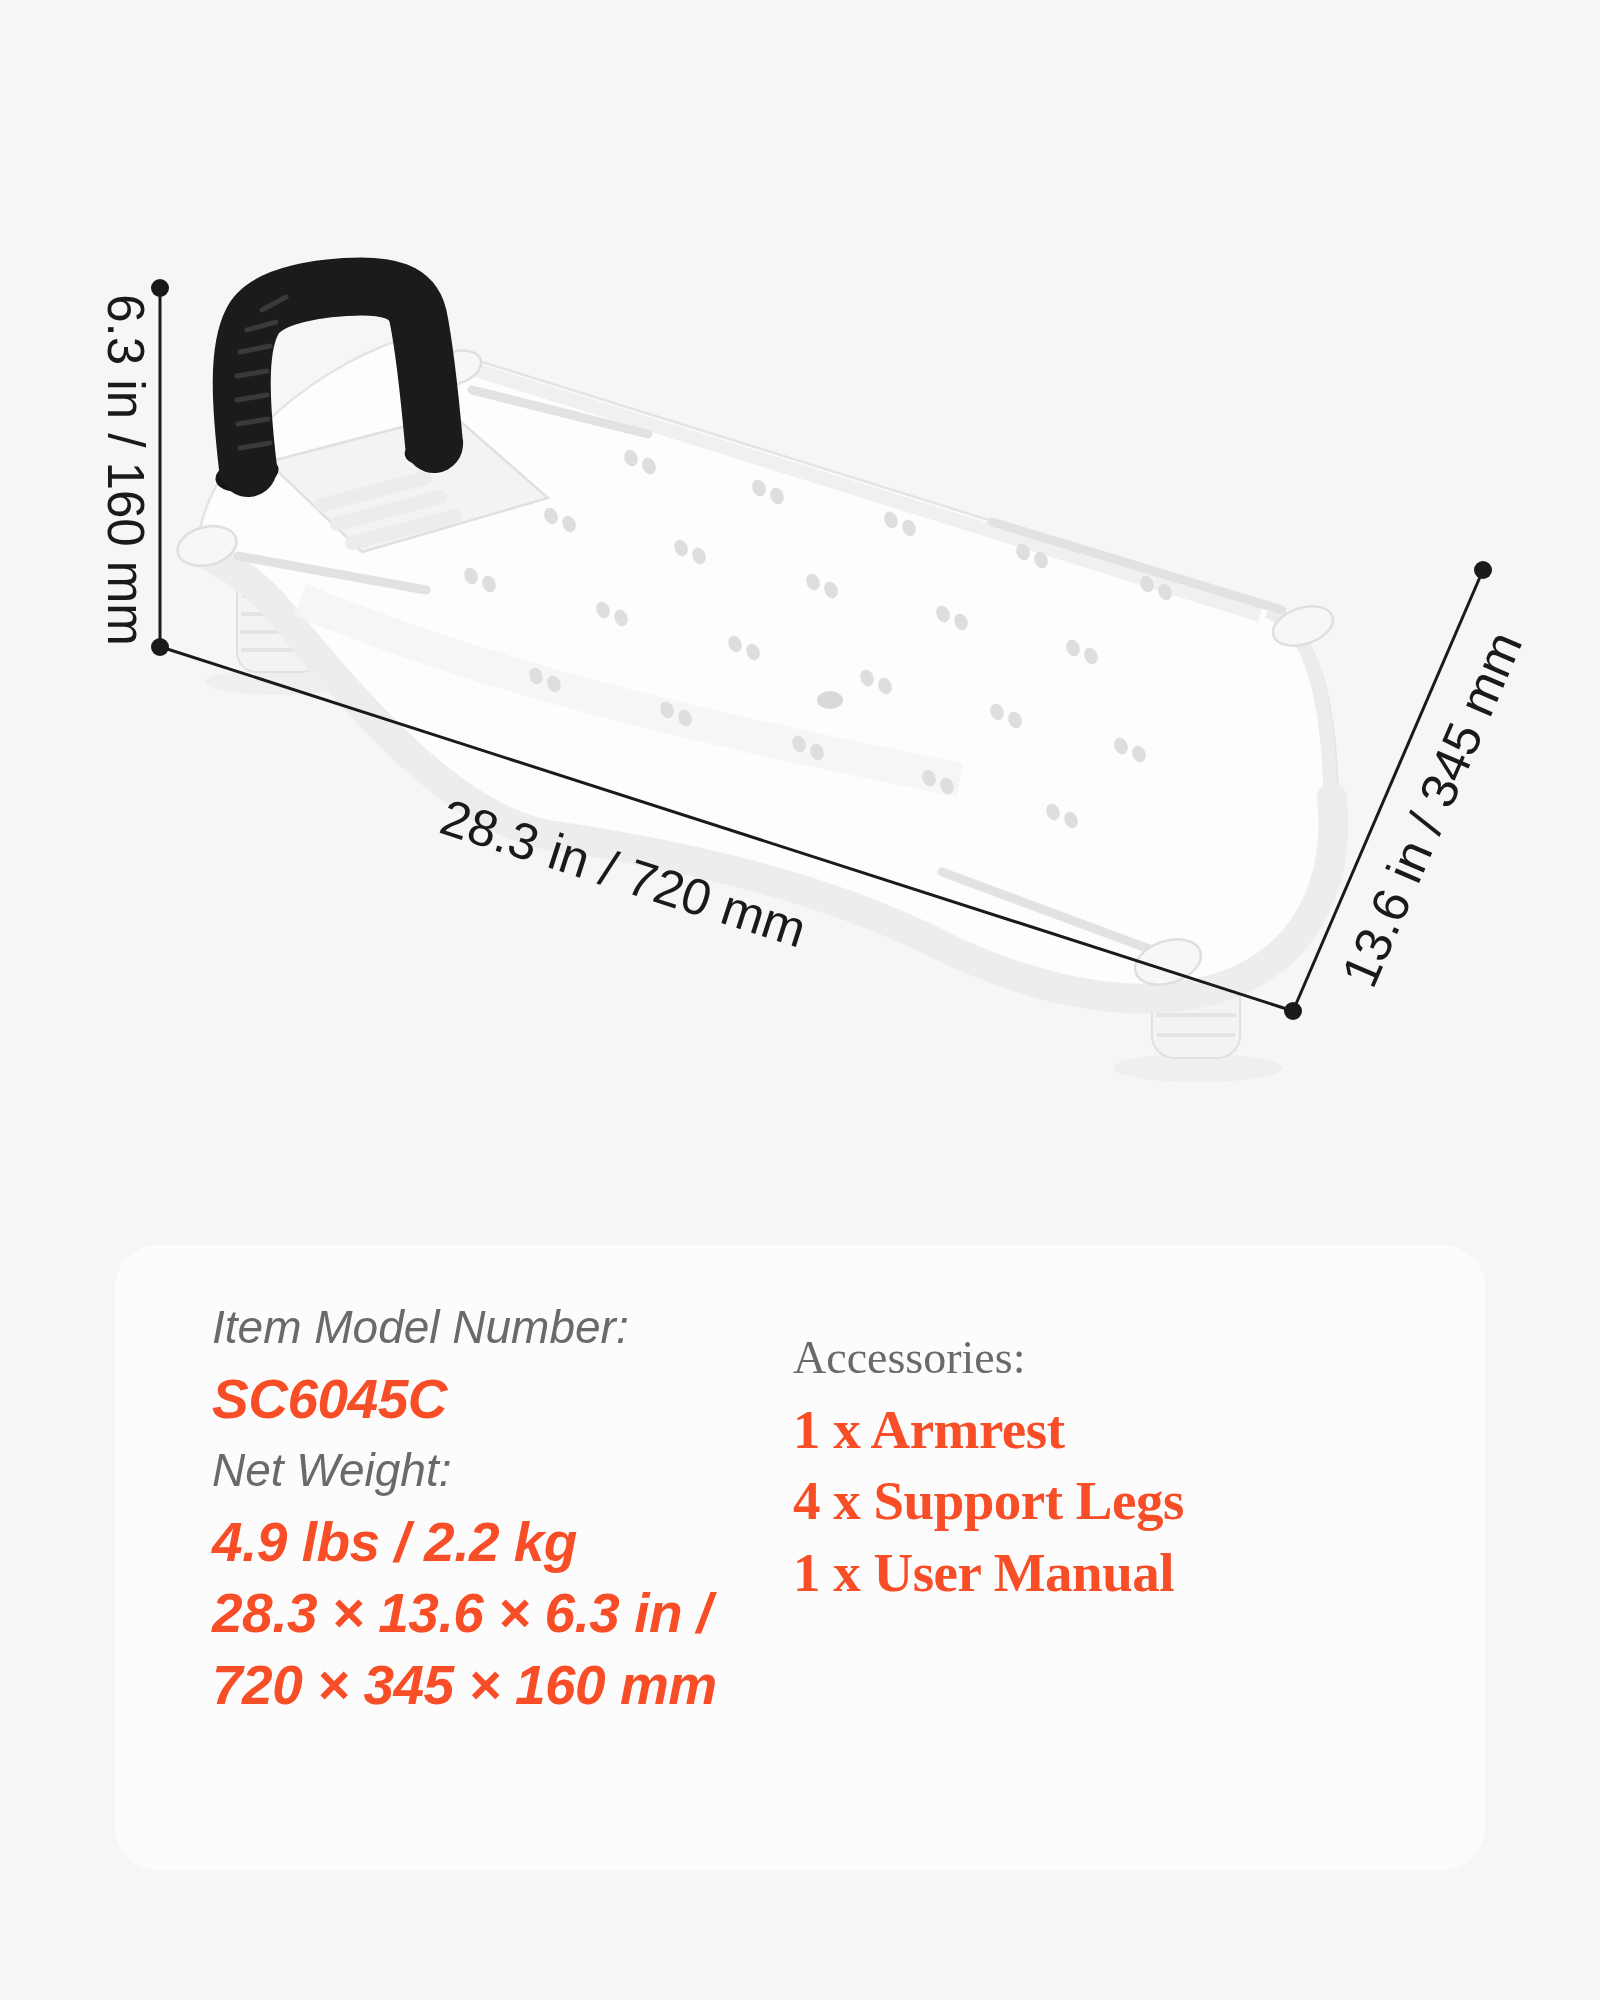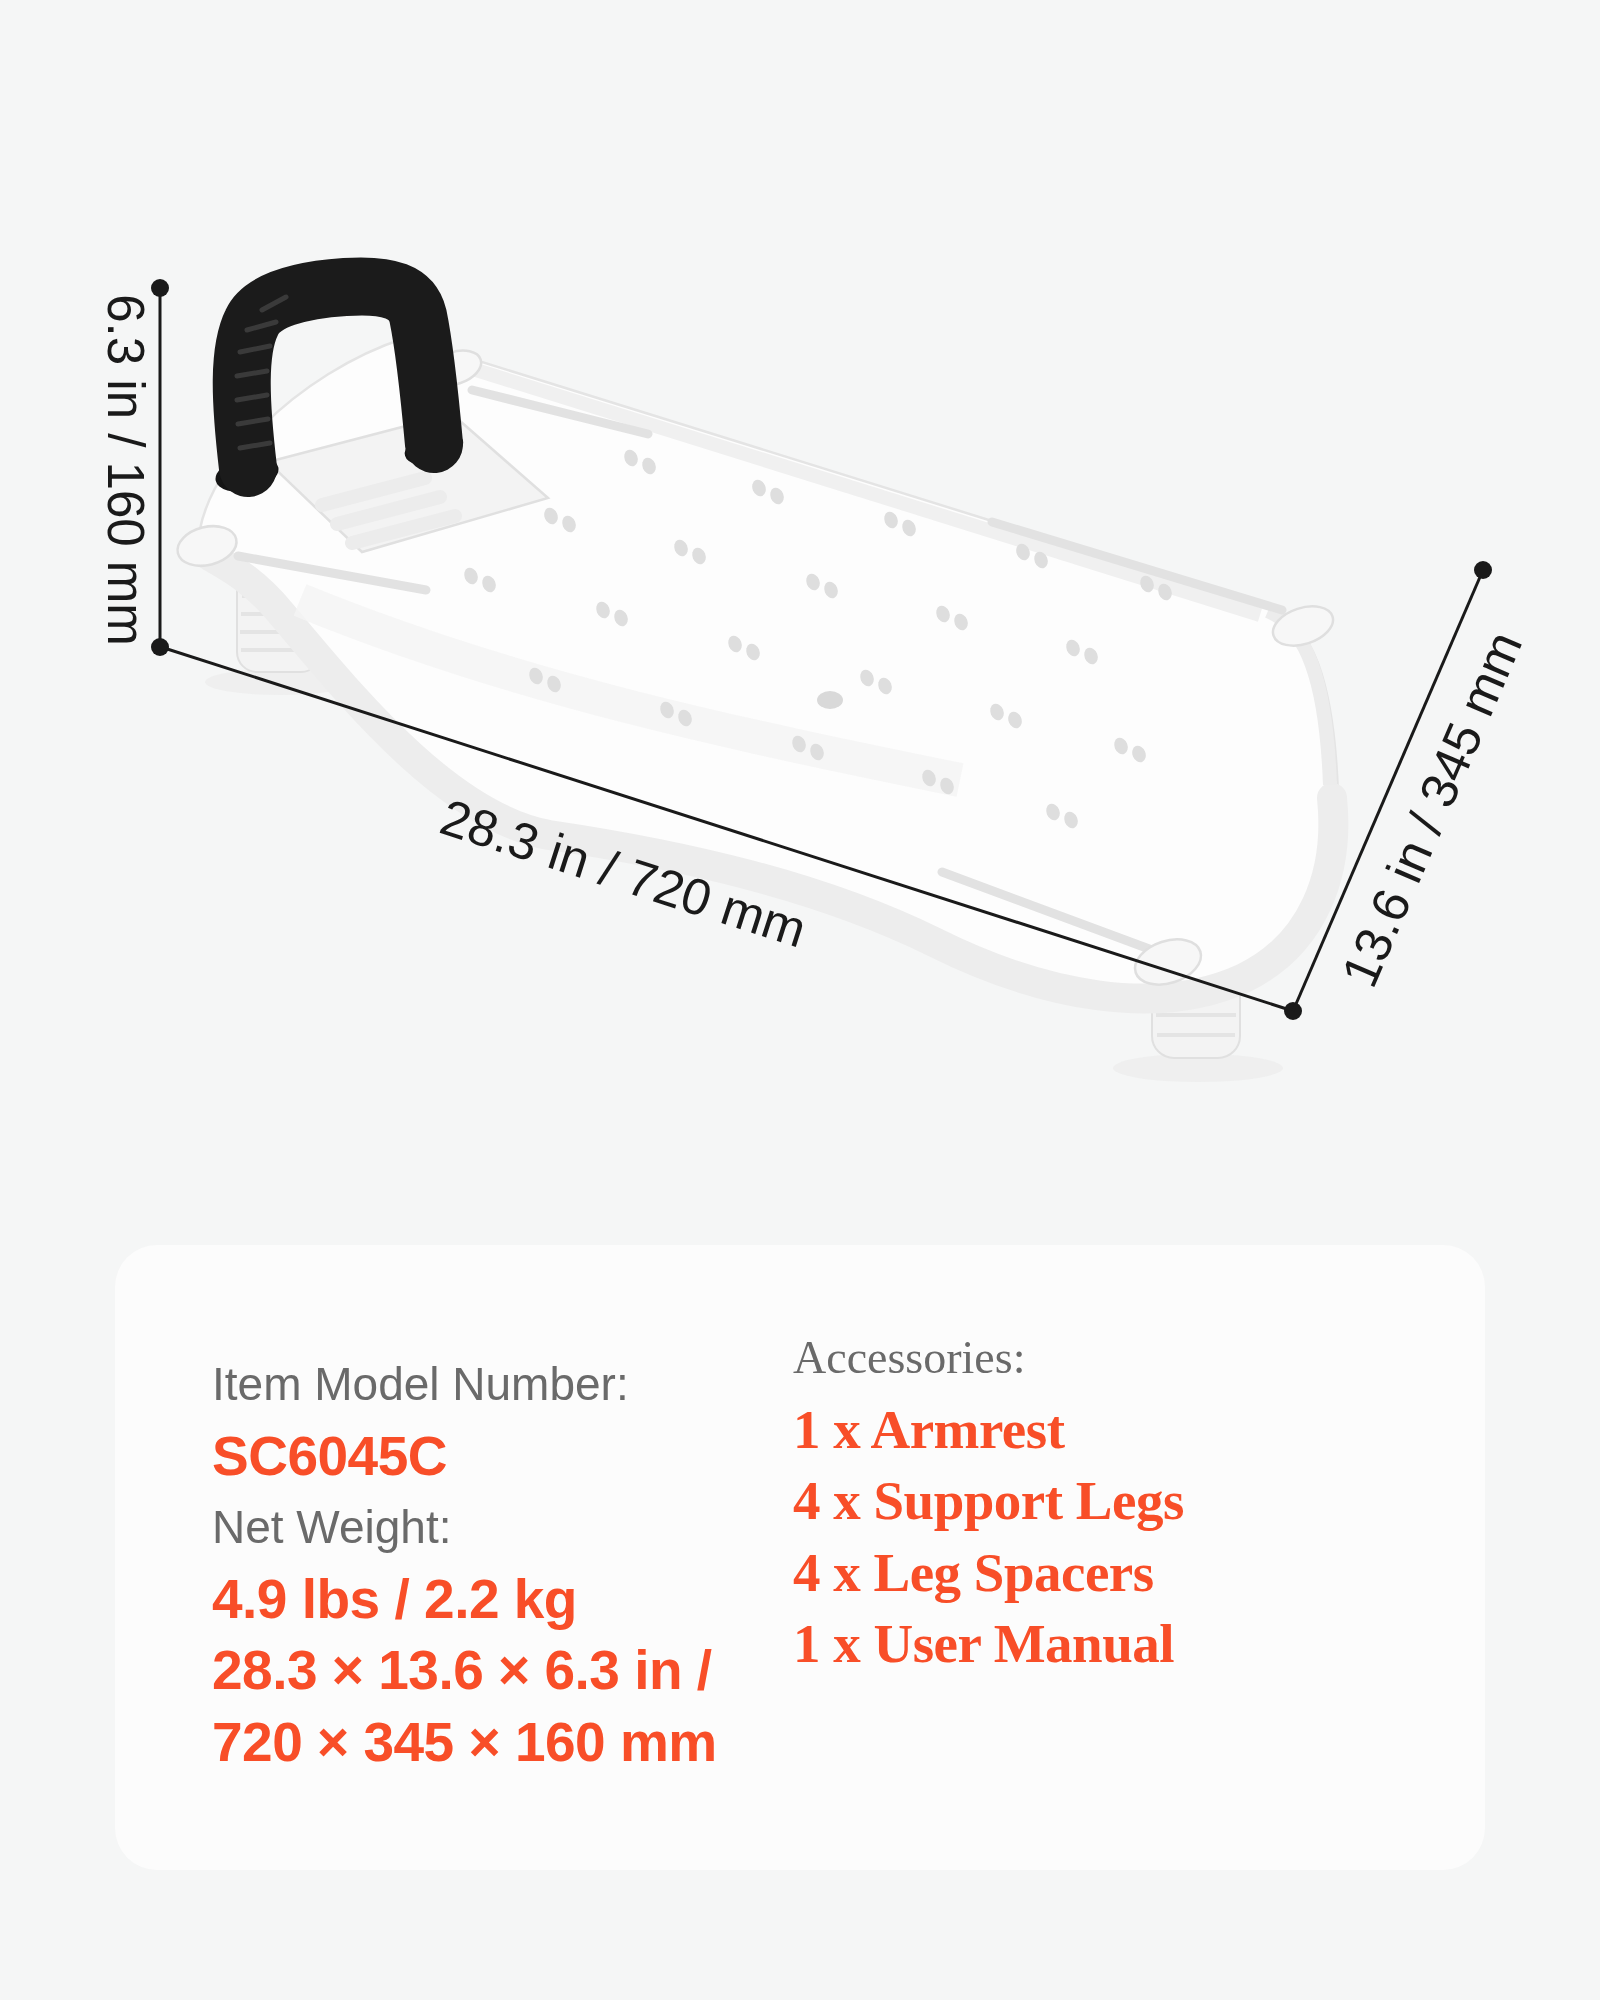--- a/index.html
+++ b/index.html
@@ -9,21 +9,21 @@
     background:#f5f6f6;
   }
   svg text{font-family:"Liberation Sans",sans-serif;}
   .dim-label{font-size:51px;fill:#1a1a1a;letter-spacing:0px;}
   
   .spec-card{
     position:absolute;left:115px;top:1245px;width:1370px;height:625px;
     background:#fcfcfc;border-radius:42px;
   }
   .spec-col{position:absolute;display:flex;flex-direction:column;}
-  .spec-col-left{left:212px;top:1349px;width:560px;}
+  .spec-col-left{left:212px;top:1292px;width:560px;font-style:italic;}
   .spec-col-right{left:793px;top:1322px;width:660px;font-family:Liberation Serif, serif;}
   .spec-line{height:71.5px;line-height:71.5px;white-space:nowrap;}
   .spec-label{font-size:46px;color:#6a6a6a;font-weight:400;}
   .spec-value{font-size:55px;color:#f84e28;font-weight:700;letter-spacing:-0.5px;}
 </style>
 </head>
 <body>
 
 <div class="stage">
 
@@ -155,17 +155,16 @@
     <div class="spec-line spec-label">Net Weight:</div>
     <div class="spec-line spec-value">4.9 lbs / 2.2 kg</div>
     <div class="spec-line spec-value">28.3 × 13.6 × 6.3 in /</div>
     <div class="spec-line spec-value">720 × 345 × 160 mm</div>
   </div>
 
   <div class="spec-col spec-col-right">
     <div class="spec-line spec-label">Accessories:</div>
     <div class="spec-line spec-value">1 x Armrest</div>
     <div class="spec-line spec-value">4 x Support Legs</div>
-    <div class="spec-line spec-value">4 x Leg Spacers</div>
     <div class="spec-line spec-value">1 x User Manual</div>
   </div>
 
 </div>
 
 </body></html>

